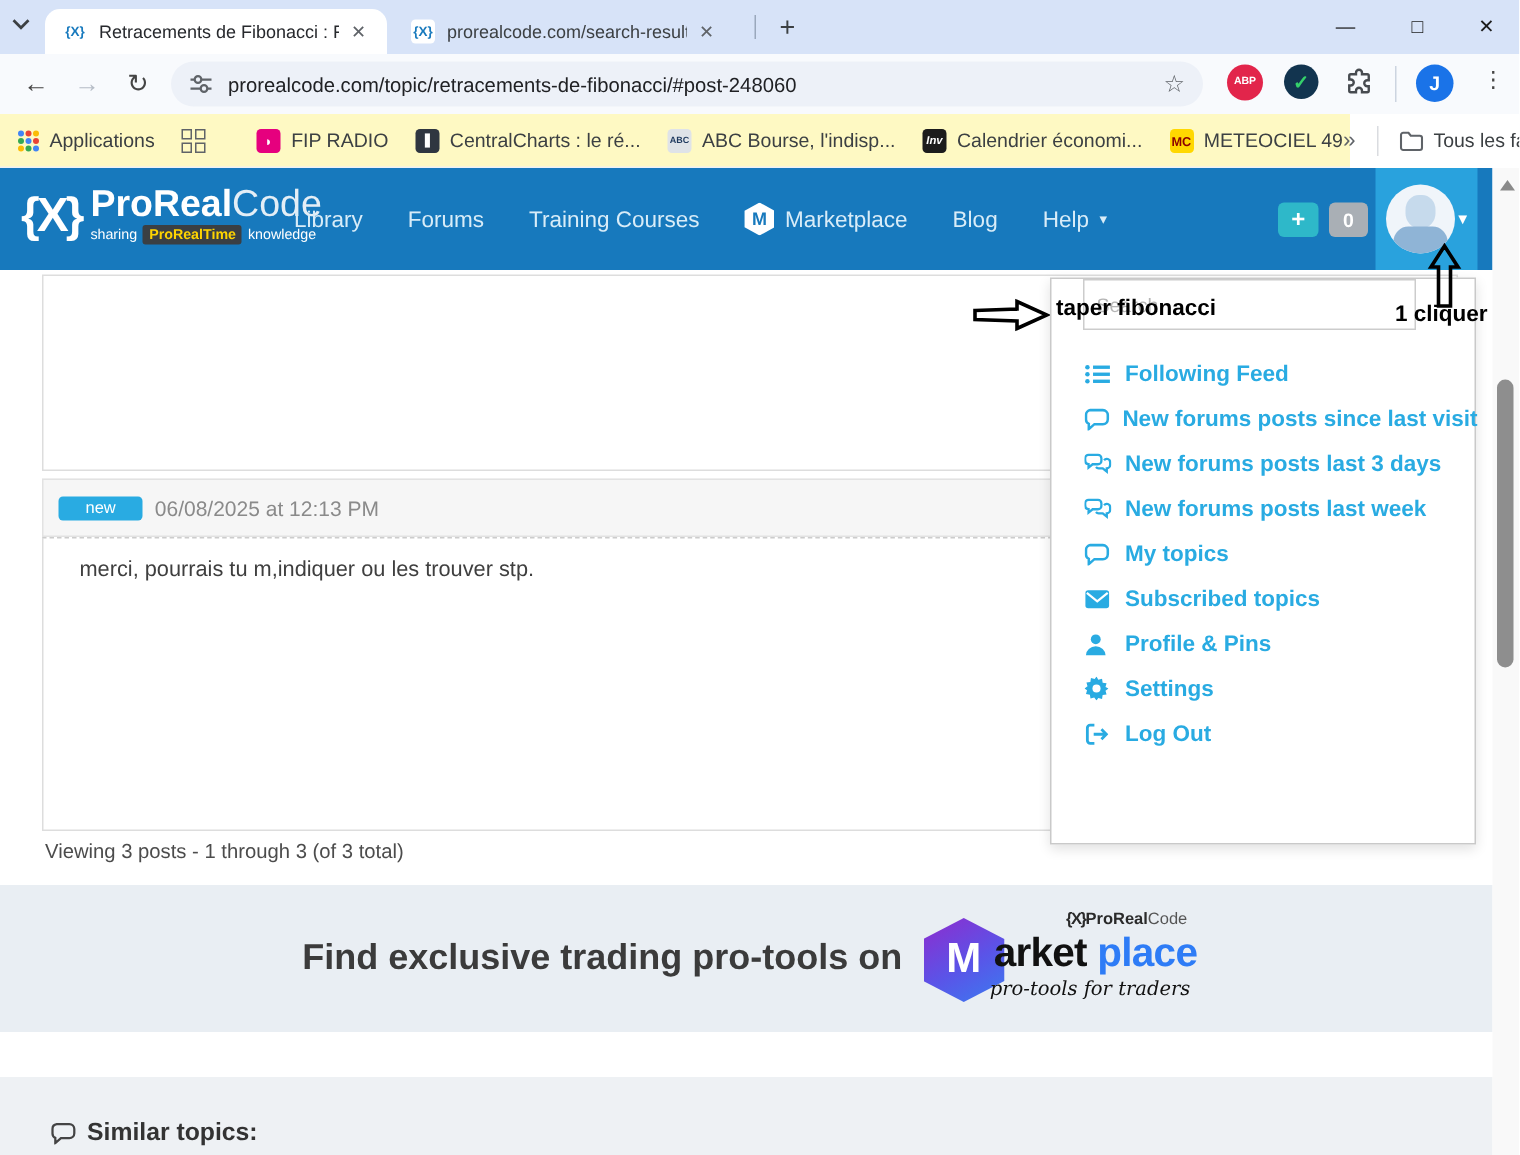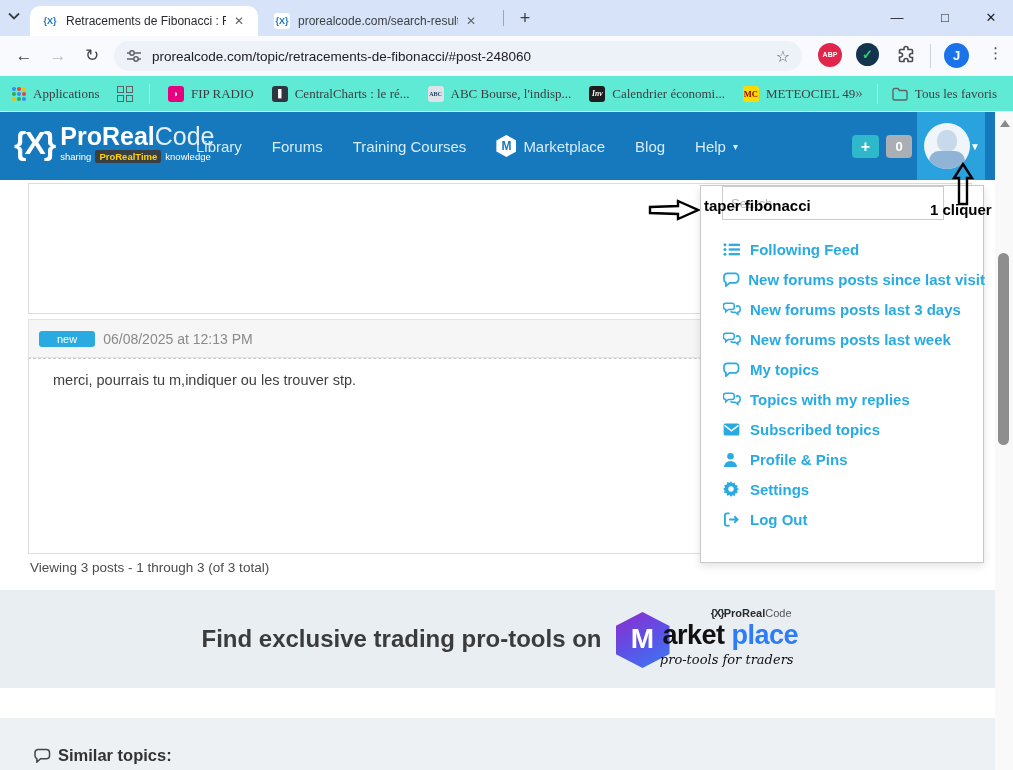--- a/index.html
+++ b/index.html
@@ -31,22 +31,22 @@
   #abp-icon{left:818px;width:24px;height:24px;background:#e2254b;color:#fff;font-size:7px;
     font-weight:bold;line-height:24px;}
   #check-icon{left:856px;width:23px;height:23px;background:#12344f;color:#35d06b;font-size:13px;
     line-height:23px;font-weight:bold;}
   #puzzle-icon{position:absolute;left:896px;top:9px;}
   #toolbar-divider{position:absolute;left:930px;top:8px;width:1px;height:24px;background:#ccd4e0;}
   #profile-btn{position:absolute;left:944px;top:7px;width:25px;height:25px;border-radius:50%;
     background:#1a73e8;color:#fff;font-size:13px;font-weight:bold;text-align:center;line-height:25px;}
   #kebab-icon{position:absolute;left:988px;top:8px;font-size:15px;color:#454545;letter-spacing:0;}
   
-  #bookmarksbar{position:absolute;left:0;top:76px;width:1013px;height:36px;background:#5eead4;
-    display:flex;align-items:center;border-bottom:1px solid #eef1f5;box-sizing:border-box;font-family:Liberation Serif, serif;}
+  #bookmarksbar{position:absolute;left:0;top:76px;width:900px;height:36px;background:#fef9c3;
+    display:flex;align-items:center;border-bottom:1px solid #eef1f5;box-sizing:border-box;}
   .bm{display:flex;align-items:center;margin-left:18px;}
   .bm-label{font-size:13px;color:#3c4043;margin-left:7px;white-space:nowrap;}
   .apps-grid{display:grid;grid-template-columns:repeat(3,4px);grid-gap:1px;}
   .apps-grid span{width:4px;height:4px;border-radius:50%;}
   .squares-grid{width:16px;height:16px;display:grid;grid-template-columns:7px 7px;grid-gap:2px;}
   .squares-grid span{width:7px;height:7px;box-sizing:border-box;border:1.5px solid #5f6368;}
   .bm-sep{width:1px;height:20px;background:#dadce0;margin-left:16px;}
   .bm-icon{width:16px;height:16px;border-radius:3px;font-weight:bold;text-align:center;flex:0 0 16px;}
   .bm-fip{background:#e6007e;color:#fff;font-size:9px;line-height:16px;}
   .bm-cc{background:#2f3640;color:#fff;font-size:9px;line-height:15px;}
@@ -358,29 +358,20 @@
         <div class="menu-item">
           <span class="menu-icon">
             <svg width="17" height="15" viewBox="0 0 18 16">
               <path d="M4 1.5 h9 a3.5 3.5 0 0 1 3.5 3.5 v3 a3.5 3.5 0 0 1 -3.5 3.5 h-6 l-4 3.5 v-3.7 a3.5 3.5 0 0 1 -2 -3.3 v-3 a3.5 3.5 0 0 1 3 -3.5z" fill="none" stroke="#29abe2" stroke-width="1.8"></path>
             </svg>
           </span>
           <span class="menu-label">My topics</span>
         </div>
         <div class="menu-item">
           <span class="menu-icon">
-            <svg width="18" height="15" viewBox="0 0 20 16">
-              <path d="M3 1 h7 a2.5 2.5 0 0 1 2.5 2.5 v2 a2.5 2.5 0 0 1 -2.5 2.5 h-4 l-3 2.5 v-2.6 a2.5 2.5 0 0 1 -2.5 -2.4 v-2 a2.5 2.5 0 0 1 2.5 -2.5z" fill="none" stroke="#29abe2" stroke-width="1.7"></path>
-              <path d="M14.5 5 a2.5 2.5 0 0 1 4.5 1.5 v2 a2.5 2.5 0 0 1 -2.5 2.5 v2.5 l-3 -2.5 h-3 a2.5 2.5 0 0 1 -2 -1" fill="none" stroke="#29abe2" stroke-width="1.7"></path>
-            </svg>
-          </span>
-          <span class="menu-label">Topics with my replies</span>
-        </div>
-        <div class="menu-item">
-          <span class="menu-icon">
             <svg width="17" height="13" viewBox="0 0 18 14">
               <rect x="0.5" y="0.5" width="17" height="13" rx="2" fill="#29abe2"></rect>
               <path d="M1.5 2.5 L9 8.5 L16.5 2.5" stroke="#fff" stroke-width="1.6" fill="none"></path>
             </svg>
           </span>
           <span class="menu-label">Subscribed topics</span>
         </div>
         <div class="menu-item">
           <span class="menu-icon">
             <svg width="15" height="15" viewBox="0 0 16 16">

